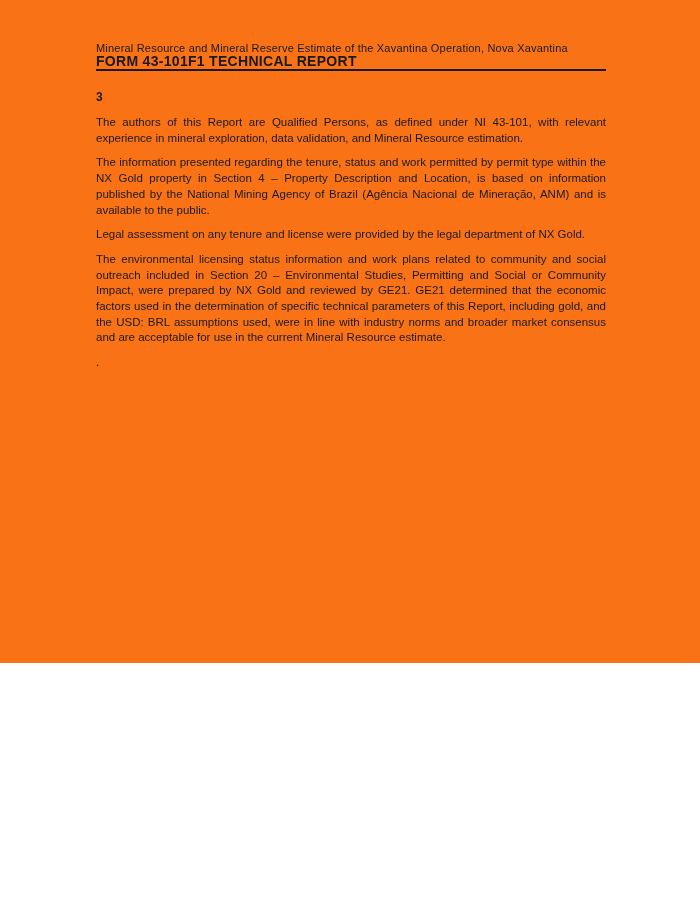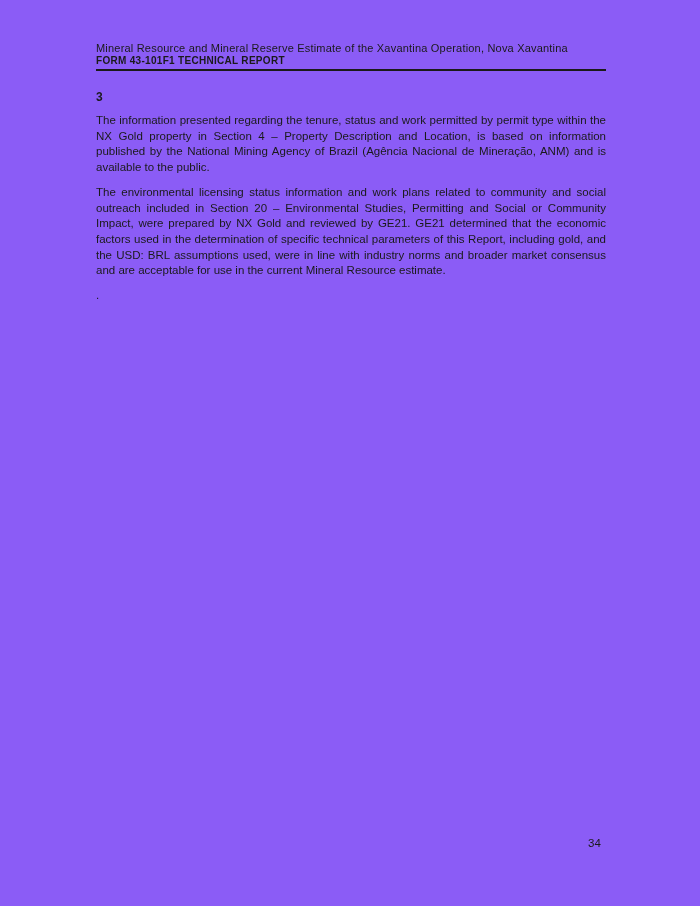--- a/index.html
+++ b/index.html
@@ -3,40 +3,40 @@
 <meta charset="utf-8">
 <style>
   html, body {
     margin: 0;
     padding: 0;
     background: #ffffff;
   }
   .page {
     position: relative;
     width: 700px;
-    height: 906px;
-    background: #8b5cf6;
+    height: 663px;
+    background: #f97316;
     font-family: "Liberation Sans", sans-serif;
     color: #1a1a1a;
     overflow: hidden;
   }
   .content {
     position: absolute;
     left: 96px;
     top: 42px;
     width: 510px;
   }
   .hdr-title {
     font-size: 11px;
     line-height: 13px;
     letter-spacing: 0.2px;
     white-space: nowrap;
   }
   .hdr-subtitle {
-    font-size: 10px;
+    font-size: 14px;
     font-weight: bold;
     line-height: 10px;
     margin-top: 1px;
     letter-spacing: 0.3px;
     white-space: nowrap;
   }
   .hdr-rule {
     border: none;
     border-top: 2px solid #1a1a1a;
     margin: 3px 0 0 0;
@@ -81,21 +81,23 @@
       <div class="hdr-title">Mineral Resource and Mineral Reserve Estimate of the Xavantina Operation, Nova Xavantina</div>
       <div class="hdr-subtitle">FORM 43-101F1 TECHNICAL REPORT</div>
       <hr class="hdr-rule">
     </div>
 
     <div class="section-heading">
       <span class="section-number">3</span>
     </div>
 
     <div class="body-copy">
+      <p class="first">The authors of this Report are Qualified Persons, as defined under NI 43-101, with relevant experience in mineral exploration, data validation, and Mineral Resource estimation.</p>
       <p>The information presented regarding the tenure, status and work permitted by permit type within the NX Gold property in Section 4 – Property Description and Location, is based on information published by the National Mining Agency of Brazil (Agência Nacional de Mineração, ANM) and is available to the public.</p>
+      <p>Legal assessment on any tenure and license were provided by the legal department of NX Gold.</p>
       <p>The environmental licensing status information and work plans related to community and social outreach included in Section 20 – Environmental Studies, Permitting and Social or Community Impact, were prepared by NX Gold and reviewed by GE21. GE21 determined that the economic factors used in the determination of specific technical parameters of this Report, including gold, and the USD: BRL assumptions used, were in line with industry norms and broader market consensus and are acceptable for use in the current Mineral Resource estimate.</p>
       <p>.</p>
     </div>
 
   </div>
 
   <div class="page-number">34</div>
 </div>
 
 </body></html>

